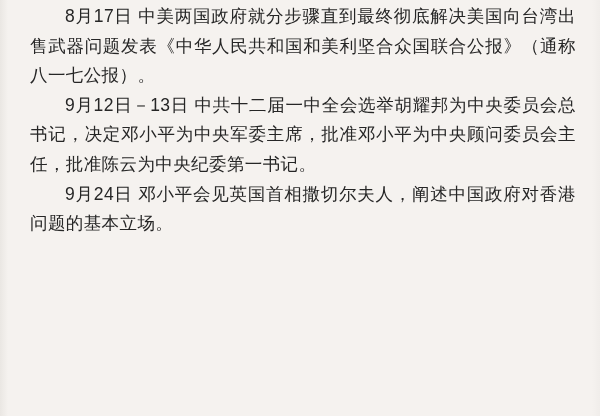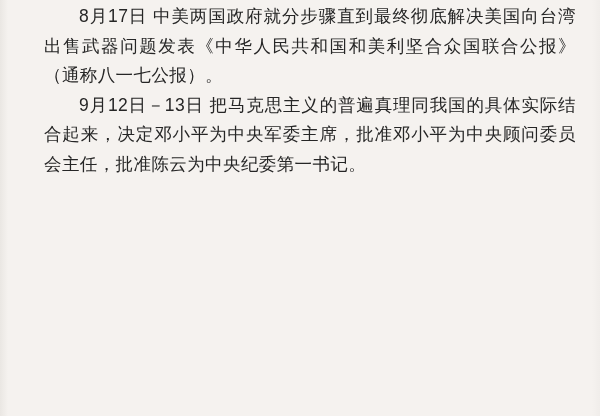--- a/index.html
+++ b/index.html
@@ -11,34 +11,35 @@
     height: 416px;
     overflow: hidden;
     background: #f5f2ef;
     font-family: "Liberation Sans", sans-serif;
   }
   .page {
     position: relative;
     width: 600px;
     height: 416px;
     box-sizing: border-box;
-    padding: 2px 24px 0 44px;
+    padding: 2px 24px 0 30px;
     background: linear-gradient(90deg, #eae7e3 0px, #f5f2ef 8px, #f5f2ef 592px, #f0edea 600px);
     color: #262626;
   }
   .page p {
     margin: 0;
     text-indent: 2em;
     font-size: 17.5px;
     line-height: 29.6px;
     letter-spacing: 0.4px;
     text-align: justify;
     text-justify: inter-ideograph;
     font-weight: 500;
   }
 </style>
 </head>
 <body>
 
 <div class="page">
   <p>8月17日 中美两国政府就分步骤直到最终彻底解决美国向台湾出售武器问题发表《中华人民共和国和美利坚合众国联合公报》（通称八一七公报）。</p>
-  <p>9月12日－13日 把马克思主义的普遍真理同我国的具体实际结合起来，决定邓小平为中央军委主席，批准邓小平为中央顾问委员会主任，批准陈云为中央纪委第一书记。</p>
+  <p>9月12日－13日 中共十二届一中全会选举胡耀邦为中央委员会总书记，决定邓小平为中央军委主席，批准邓小平为中央顾问委员会主任，批准陈云为中央纪委第一书记。</p>
+  <p>9月24日 邓小平会见英国首相撒切尔夫人，阐述中国政府对香港问题的基本立场。</p>
 </div>
 
 </body></html>

